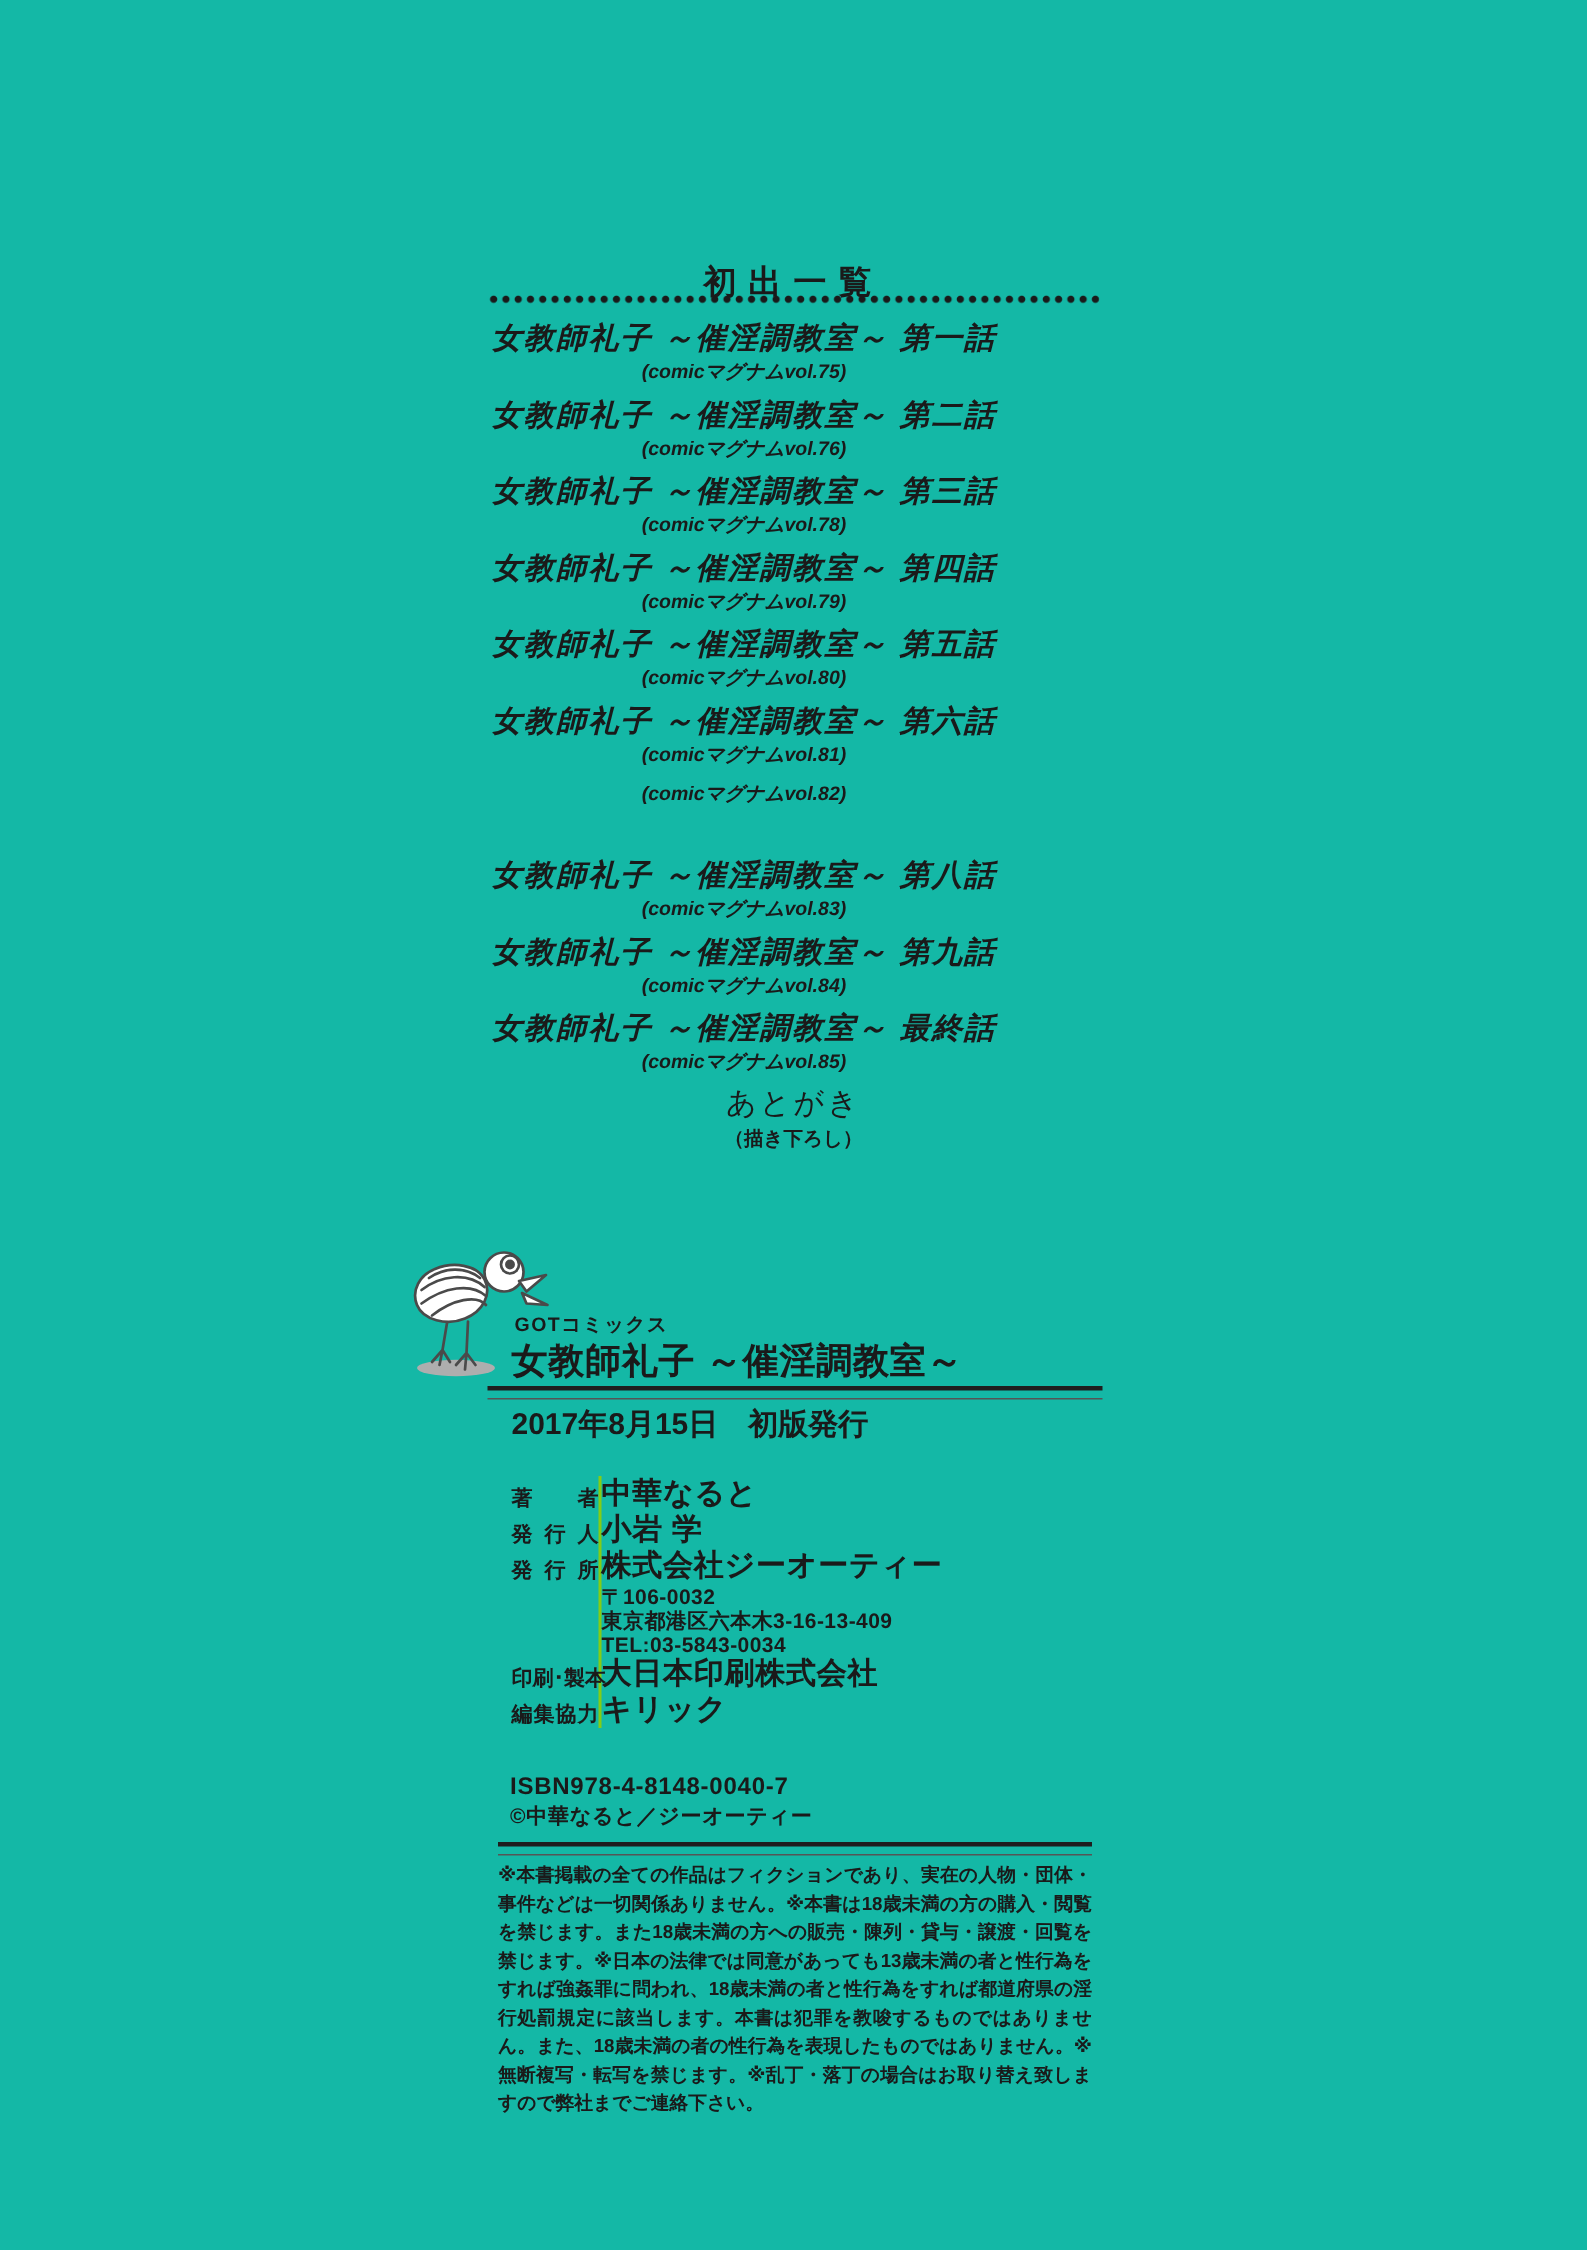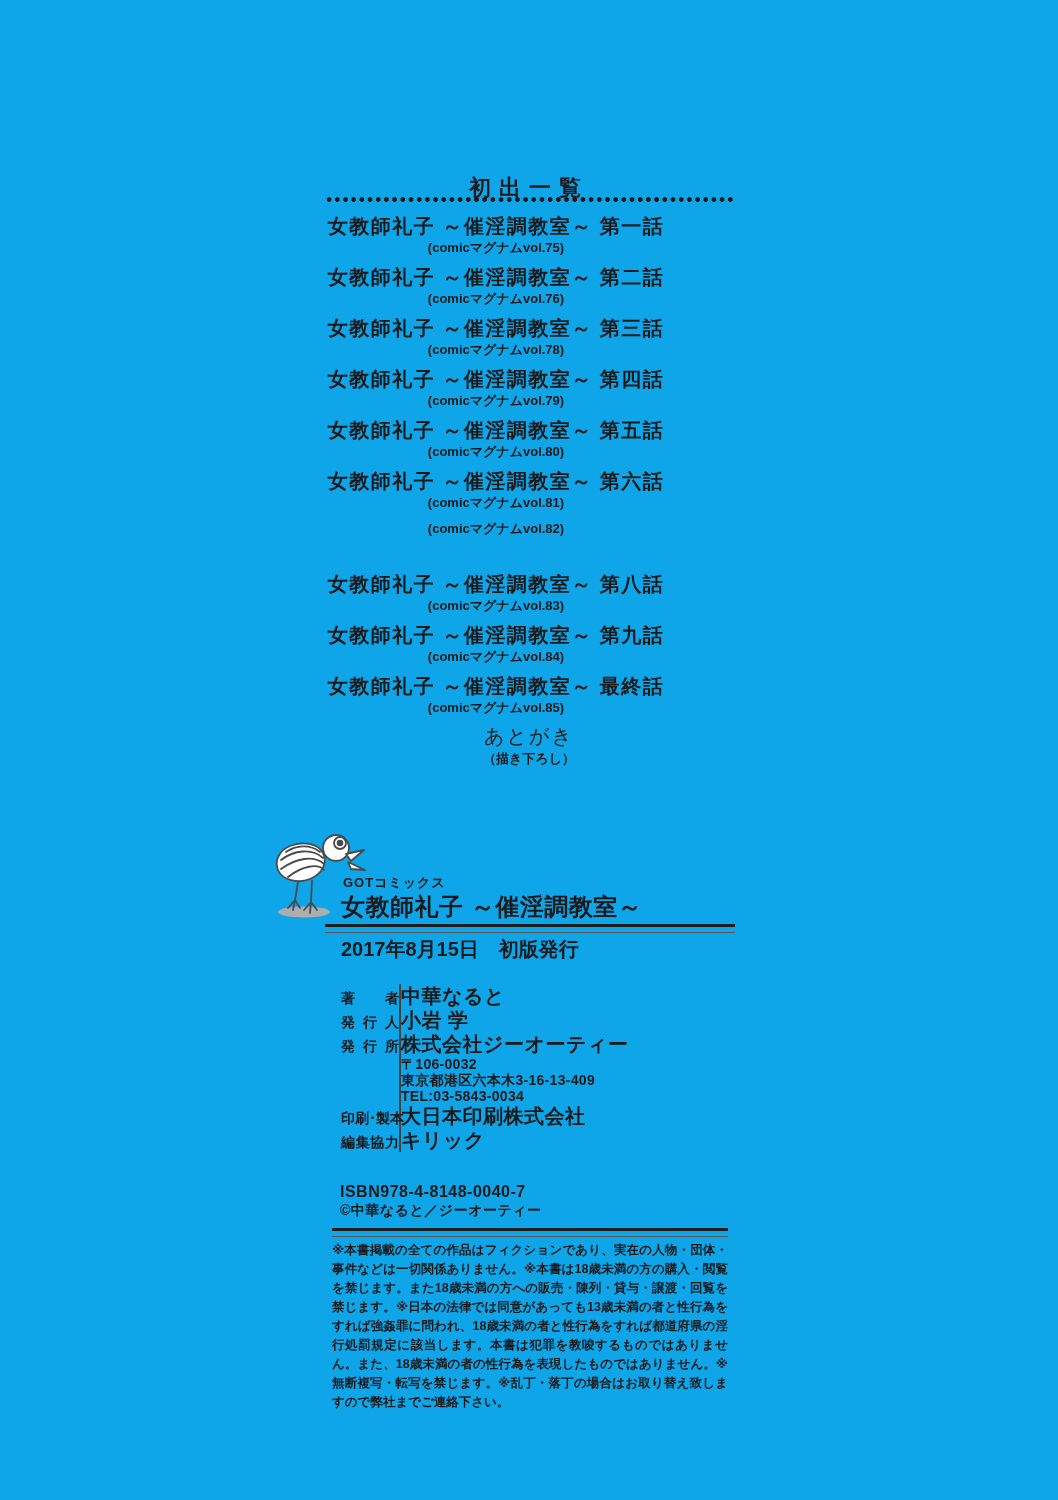--- a/index.html
+++ b/index.html
@@ -1,34 +1,34 @@
 <!DOCTYPE html>
 <html><head>
 <meta charset="utf-8">
 <style>
   html,body{margin:0;padding:0;background:#ffffff;}
   .page{
     position:relative;
     width:1058px;height:1500px;
-    background:#0ea5e9;
+    background:#14b8a6;
     color:#1a1a1a;
     font-family:"Liberation Sans","DejaVu Sans",sans-serif;
     overflow:hidden;
   }
   
   .pub-title{
     position:absolute;top:158px;left:0;width:1058px;
     text-align:center;font-size:22px;font-weight:700;letter-spacing:8px;
   }
   .dotted-rule{
     position:absolute;top:196px;left:325px;width:408px;height:7px;
     background-image:radial-gradient(circle,#1a1a1a 2.1px,transparent 2.7px);
     background-size:8.2px 7px;background-repeat:repeat-x;background-position:0 center;
   }
-  .entries{position:absolute;top:214px;left:0;width:992px;}
+  .entries{position:absolute;top:214px;left:0;width:992px;font-style:italic;}
   .entry{height:51px;text-align:center;}
   .entry-title{font-size:20px;font-weight:700;letter-spacing:1.5px;line-height:25px;}
   .entry-source{font-size:13px;font-weight:700;line-height:16px;margin-top:1px;}
   .afterword{position:absolute;top:724px;left:0;width:1058px;text-align:center;}
   .afterword-title{font-size:20px;font-weight:400;letter-spacing:2px;line-height:24px;}
   .afterword-note{font-size:13px;font-weight:700;line-height:17px;margin-top:2px;}
   
   .bird{position:absolute;left:272px;top:830px;}
   .imprint{position:absolute;left:343px;top:874px;font-size:13px;font-weight:700;letter-spacing:1px;}
   .book-title{position:absolute;left:341px;top:891px;font-size:24px;font-weight:700;letter-spacing:0.5px;}
@@ -38,21 +38,21 @@
   }
   .edition{position:absolute;left:341px;top:936px;font-size:20px;font-weight:700;}
   .credits{position:absolute;left:341px;top:984px;border-collapse:collapse;}
   .credits td{vertical-align:top;padding:0;}
   .c-label-cell{padding-left:4px;padding-right:6px;}
   .c-label{
     display:inline-block;width:58px;
     text-align:justify;text-align-last:justify;
     font-size:14px;font-weight:700;line-height:20px;padding-top:4px;white-space:nowrap;
   }
-  .c-value-cell{border-left:2px solid #404040;padding-left:8px;padding-bottom:6px;}
+  .c-value-cell{border-left:2px solid #84cc16;padding-left:8px;padding-bottom:6px;}
   .c-value{font-size:20px;font-weight:700;line-height:24px;letter-spacing:0.5px;}
   .c-sub{font-size:14px;font-weight:700;line-height:16px;padding-left:0;letter-spacing:0.3px;}
   .c-sub:first-of-type{margin-top:3px;}
   .isbn{position:absolute;left:340px;top:1183px;font-size:16px;font-weight:700;letter-spacing:0.5px;}
   .copyright{position:absolute;left:340px;top:1202px;font-size:14px;font-weight:700;letter-spacing:0.5px;}
   .disclaimer-rule{
     position:absolute;left:332px;top:1228px;width:396px;height:5px;
     border-top:3px solid #1e1e1e;border-bottom:1px solid #555;
   }
   .disclaimer{

